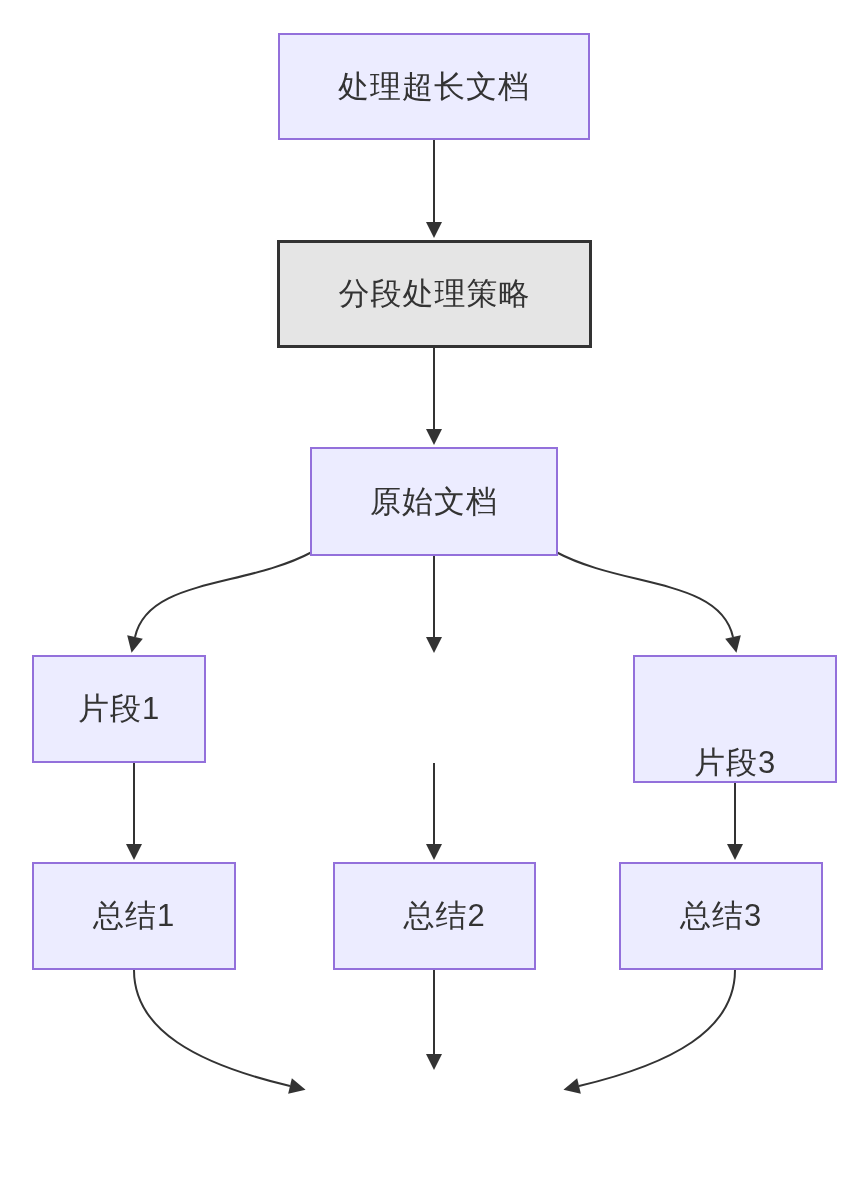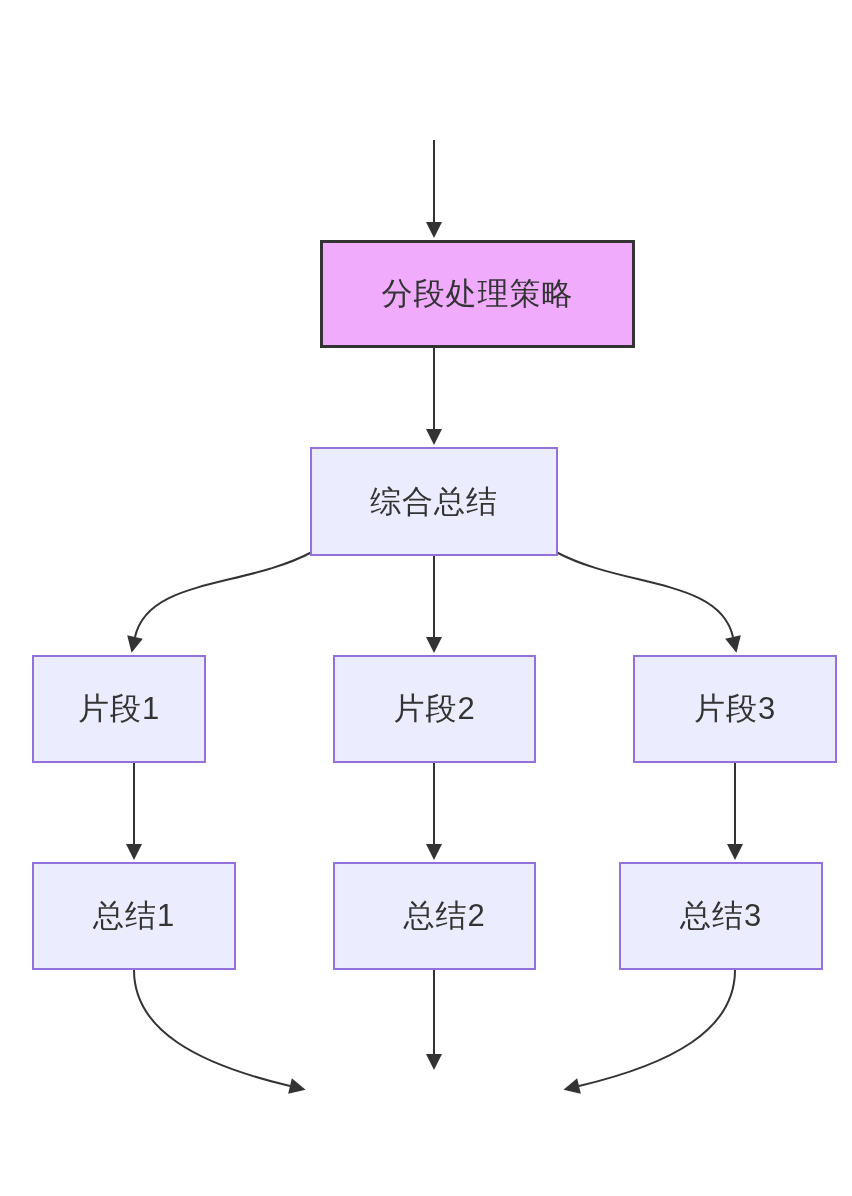--- a/index.html
+++ b/index.html
@@ -57,33 +57,33 @@
       <path d="M 556 552 C 623 588, 720 578, 733 637" marker-end="url(#arrow)"></path>
       <path d="M 134 763 L 134 844" marker-end="url(#arrow)"></path>
       <path d="M 434 763 L 434 844" marker-end="url(#arrow)"></path>
       <path d="M 735 763 L 735 844" marker-end="url(#arrow)"></path>
       <path d="M 134 970 C 134 1030, 197 1064, 290 1086" marker-end="url(#arrow)"></path>
       <path d="M 434 970 L 434 1054" marker-end="url(#arrow)"></path>
       <path d="M 735 970 C 735 1030, 672 1064, 579 1086" marker-end="url(#arrow)"></path>
     </g>
   </svg>
 
-  <div class="node" style="left: 277px; top: 240px; width: 315px; height: 108px; background: #f0abfc; border: 3px solid rgb(51, 51, 51); color: rgb(51, 51, 51); margin-left: 43px;">
+  <div class="node" style="left: 278px; top: 33px; width: 312px; height: 107px; background: rgb(236, 236, 255); border: 2px solid rgb(147, 112, 219); color: rgb(51, 51, 51);">
+    <span class="node-label">处理超长文档</span>
+  </div>
+  <div class="node" style="left: 277px; top: 240px; width: 315px; height: 108px; background: #e5e5e5; border: 3px solid rgb(51, 51, 51); color: rgb(51, 51, 51);">
     <span class="node-label">分段处理策略</span>
   </div>
   <div class="node" style="left: 310px; top: 447px; width: 248px; height: 109px; background: rgb(236, 236, 255); border: 2px solid rgb(147, 112, 219); color: rgb(51, 51, 51);">
-    <span class="node-label">综合总结</span>
+    <span class="node-label">原始文档</span>
   </div>
   <div class="node" style="left: 32px; top: 655px; width: 174px; height: 108px; background: rgb(236, 236, 255); border: 2px solid rgb(147, 112, 219); color: rgb(51, 51, 51);">
     <span class="node-label">片段1</span>
   </div>
-  <div class="node" style="left: 333px; top: 655px; width: 203px; height: 108px; background: rgb(236, 236, 255); border: 2px solid rgb(147, 112, 219); color: rgb(51, 51, 51);">
-    <span class="node-label">片段2</span>
-  </div>
-  <div class="node" style="left: 633px; top: 655px; width: 204px; height: 108px; background: rgb(236, 236, 255); border: 2px solid rgb(147, 112, 219); color: rgb(51, 51, 51);">
+  <div class="node" style="left: 633px; top: 655px; width: 204px; height: 128px; background: rgb(236, 236, 255); border: 2px solid rgb(147, 112, 219); color: rgb(51, 51, 51); align-items: flex-end;">
     <span class="node-label">片段3</span>
   </div>
   <div class="node" style="left: 32px; top: 862px; width: 204px; height: 108px; background: rgb(236, 236, 255); border: 2px solid rgb(147, 112, 219); color: rgb(51, 51, 51); justify-content: center;">
     <span class="node-label">总结1</span>
   </div>
   <div class="node" style="left: 333px; top: 862px; width: 203px; height: 108px; background: rgb(236, 236, 255); border: 2px solid rgb(147, 112, 219); color: rgb(51, 51, 51); padding-left: 20px;">
     <span class="node-label">总结2</span>
   </div>
   <div class="node" style="left: 619px; top: 862px; width: 204px; height: 108px; background: rgb(236, 236, 255); border: 2px solid rgb(147, 112, 219); color: rgb(51, 51, 51);">
     <span class="node-label">总结3</span>

